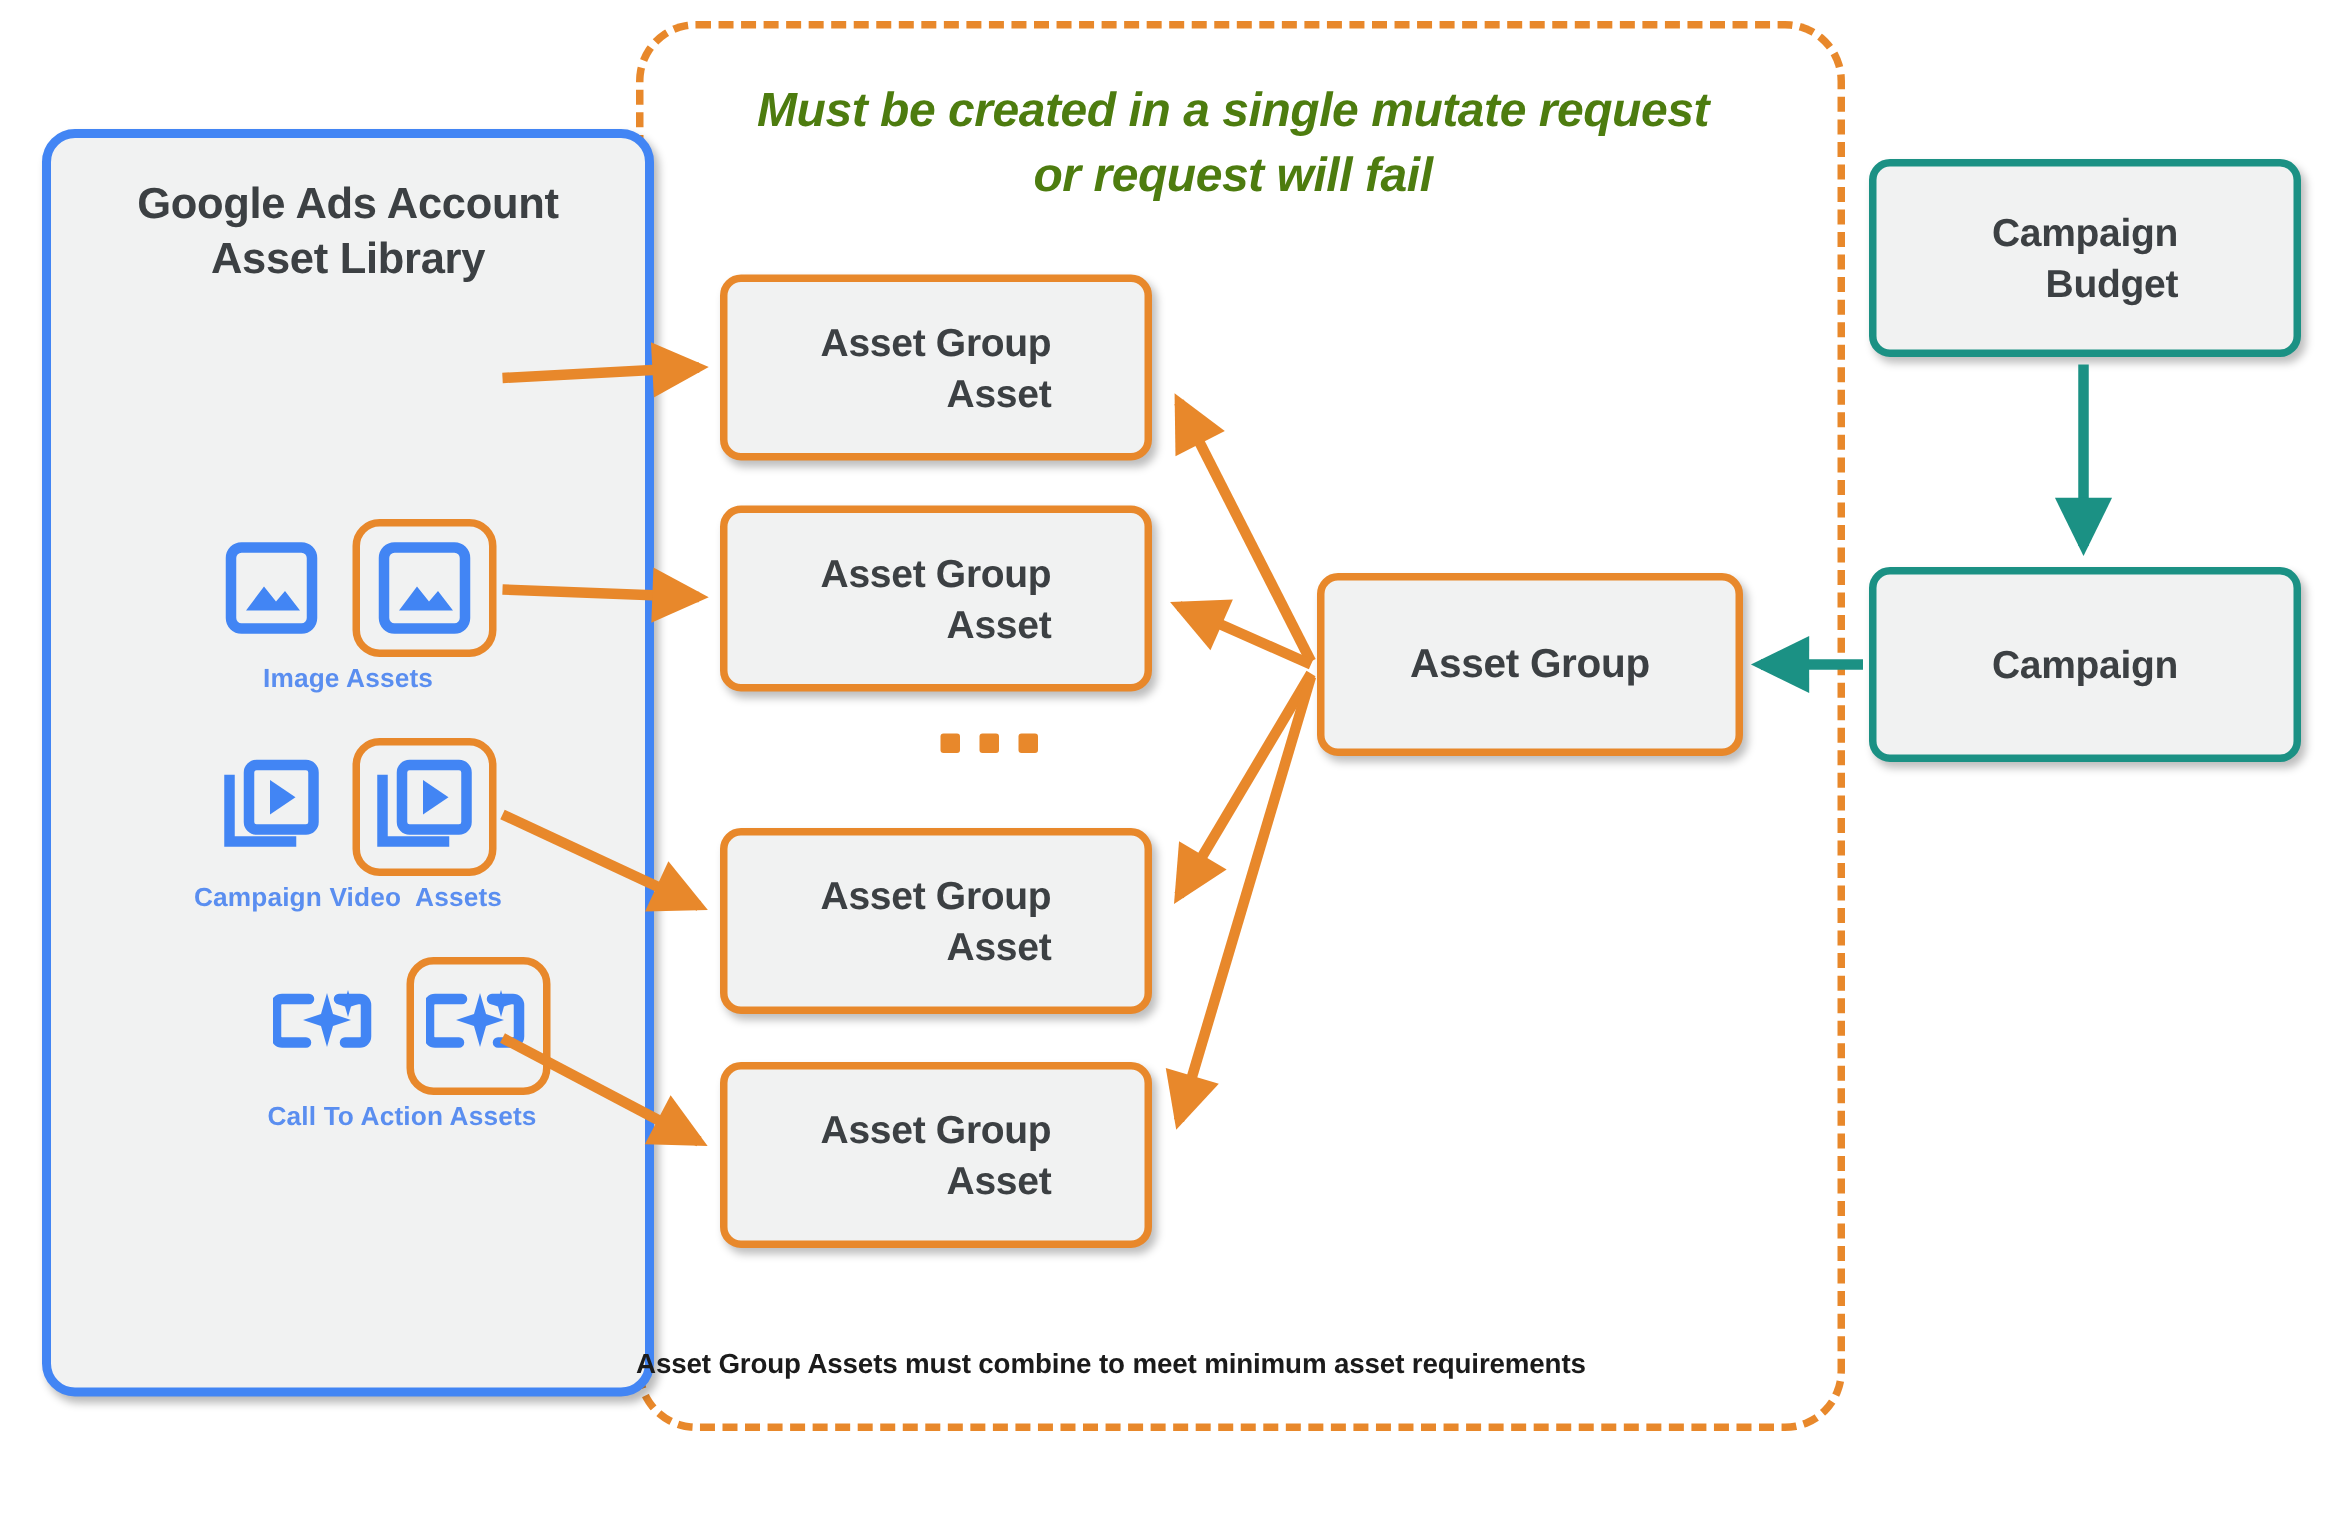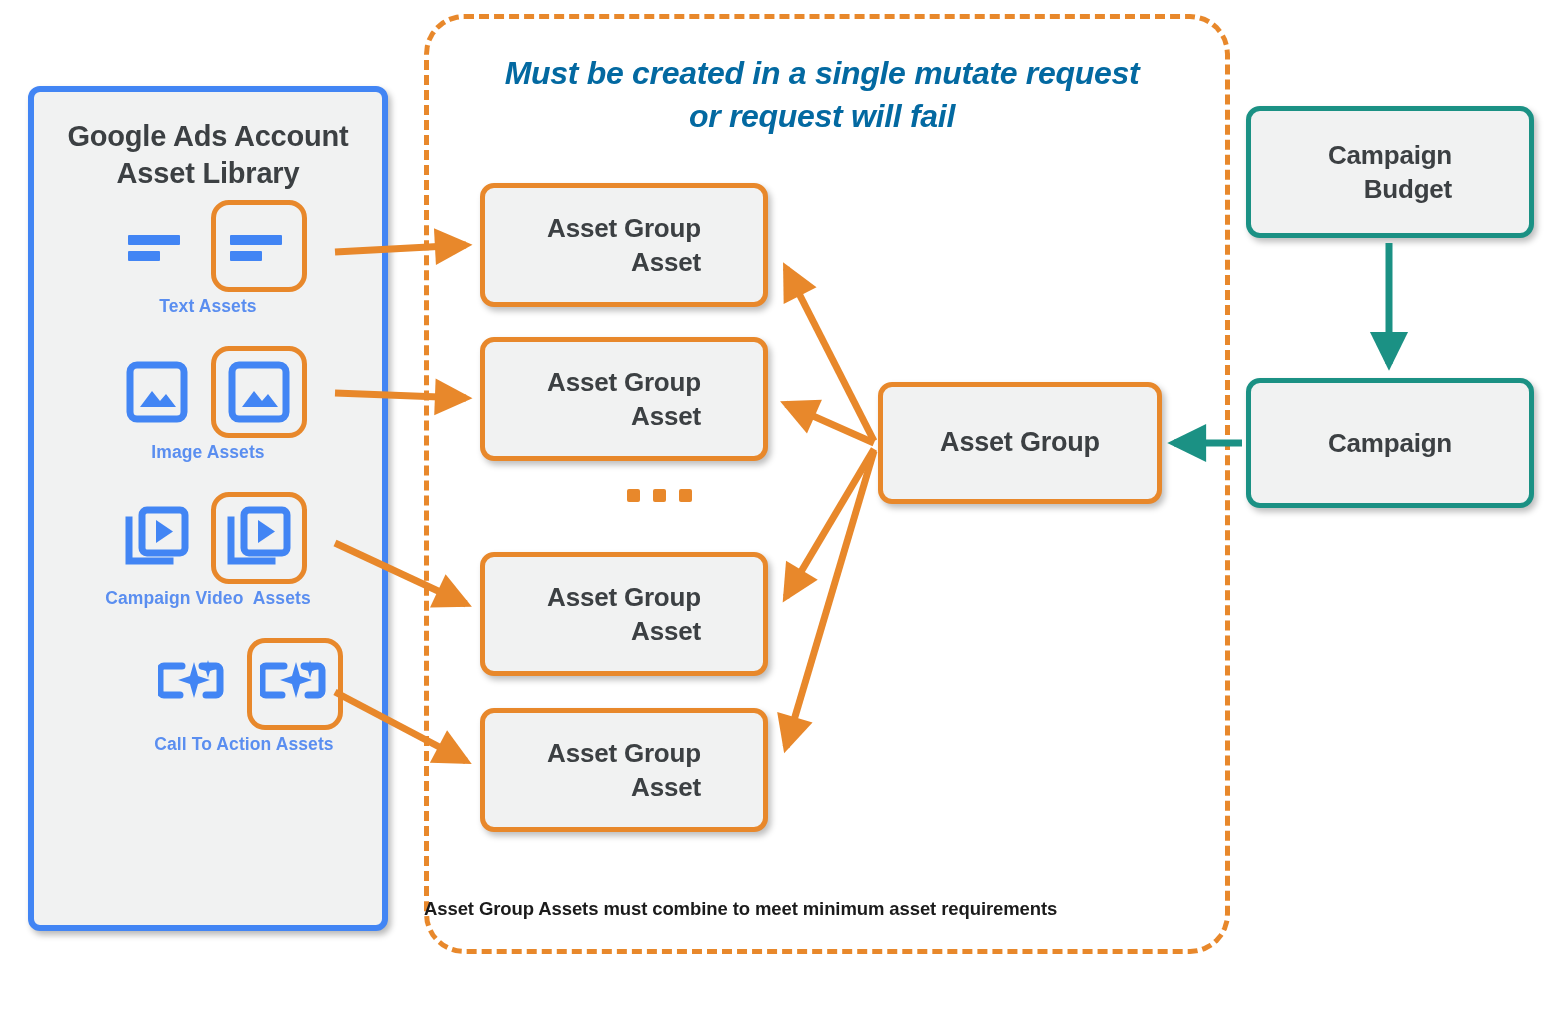--- a/index.html
+++ b/index.html
@@ -17,22 +17,22 @@
   
   .panel{
     position:absolute;
     background:#f1f2f2;
     box-sizing:border-box;
   }
   .shadow{ box-shadow:3px 4px 6px rgba(0,0,0,.28); }
 
   
   #library{
-    left:28px;top:86px;width:360px;height:845px;
-    border:6px solid #4285f4;border-radius:12px;
+    left:28px;top:86px;width:408px;height:845px;
+    border:6px solid #4285f4;border-radius:22px;
     z-index:2;
   }
   #library-title{
     position:absolute;left:0;top:26px;width:100%;
     text-align:center;
     font-size:29px;line-height:1.28;
     font-weight:700;color:#3c4043;
     letter-spacing:-0.2px;
   }
 
@@ -62,21 +62,21 @@
   #mutate-region{
     position:absolute;left:424px;top:14px;width:796px;height:930px;
     border:5px dashed #e8882b;border-radius:40px;
     background:#ffffff;
     z-index:1;
   }
   #mutate-title{
     position:absolute;left:424px;top:52px;width:796px;
     text-align:center;z-index:3;
     font-size:32px;line-height:1.33;
-    font-style:italic;font-weight:700;color:#0369a1;
+    font-style:italic;font-weight:700;color:#4d7c0f;
     letter-spacing:-0.3px;
   }
   #mutate-footnote{
     position:absolute;left:424px;top:874px;width:796px;
     text-align:left;z-index:3;
     font-size:18.5px;font-weight:700;color:#1b1b1b;
     letter-spacing:-0.1px;
     margin-top:24px;
   }
   #ellipsis{
@@ -124,37 +124,20 @@
   }
 </style>
 </head>
 <body>
 
 <div id="stage">
 
   <div class="panel shadow" id="library">
     <div id="library-title">Google Ads Account<br>Asset Library</div>
 
-    <div class="asset-row" style="top:108px;">
-      <div class="icon-pair">
-        <div class="icon-slot">
-          <svg width="62" height="46" viewBox="0 0 62 46" aria-hidden="true">
-            <rect x="2" y="12" width="52" height="10" rx="1" fill="#4285f4"></rect>
-            <rect x="2" y="28" width="32" height="10" rx="1" fill="#4285f4"></rect>
-          </svg>
-        </div>
-        <div class="icon-slot boxed">
-          <svg width="62" height="46" viewBox="0 0 62 46" aria-hidden="true">
-            <rect x="2" y="12" width="52" height="10" rx="1" fill="#4285f4"></rect>
-            <rect x="2" y="28" width="32" height="10" rx="1" fill="#4285f4"></rect>
-          </svg>
-        </div>
-      </div>
-      <div class="asset-caption">Text Assets</div>
-    </div>
 
     <div class="asset-row" style="top:254px;">
       <div class="icon-pair">
         <div class="icon-slot">
           <svg width="62" height="62" viewBox="0 0 62 62" aria-hidden="true">
             <rect x="4" y="4" width="54" height="54" rx="7" fill="none" stroke="#4285f4" stroke-width="7"></rect>
             <path d="M14 46 L26 30 L34 40 L40 33 L50 46 Z" fill="#4285f4"></path>
           </svg>
         </div>
         <div class="icon-slot boxed">

